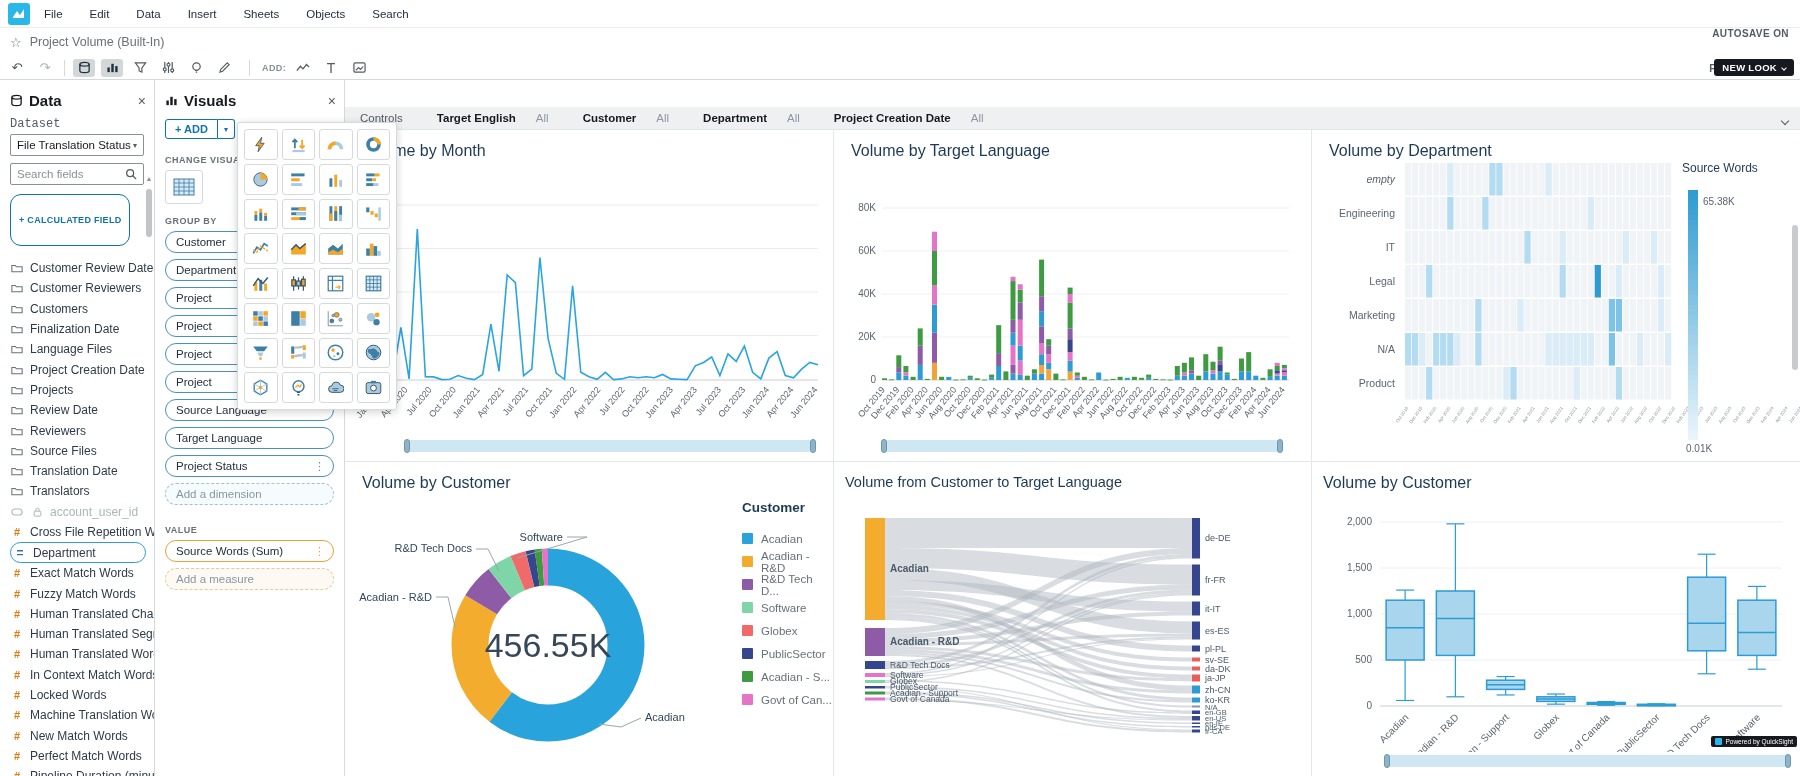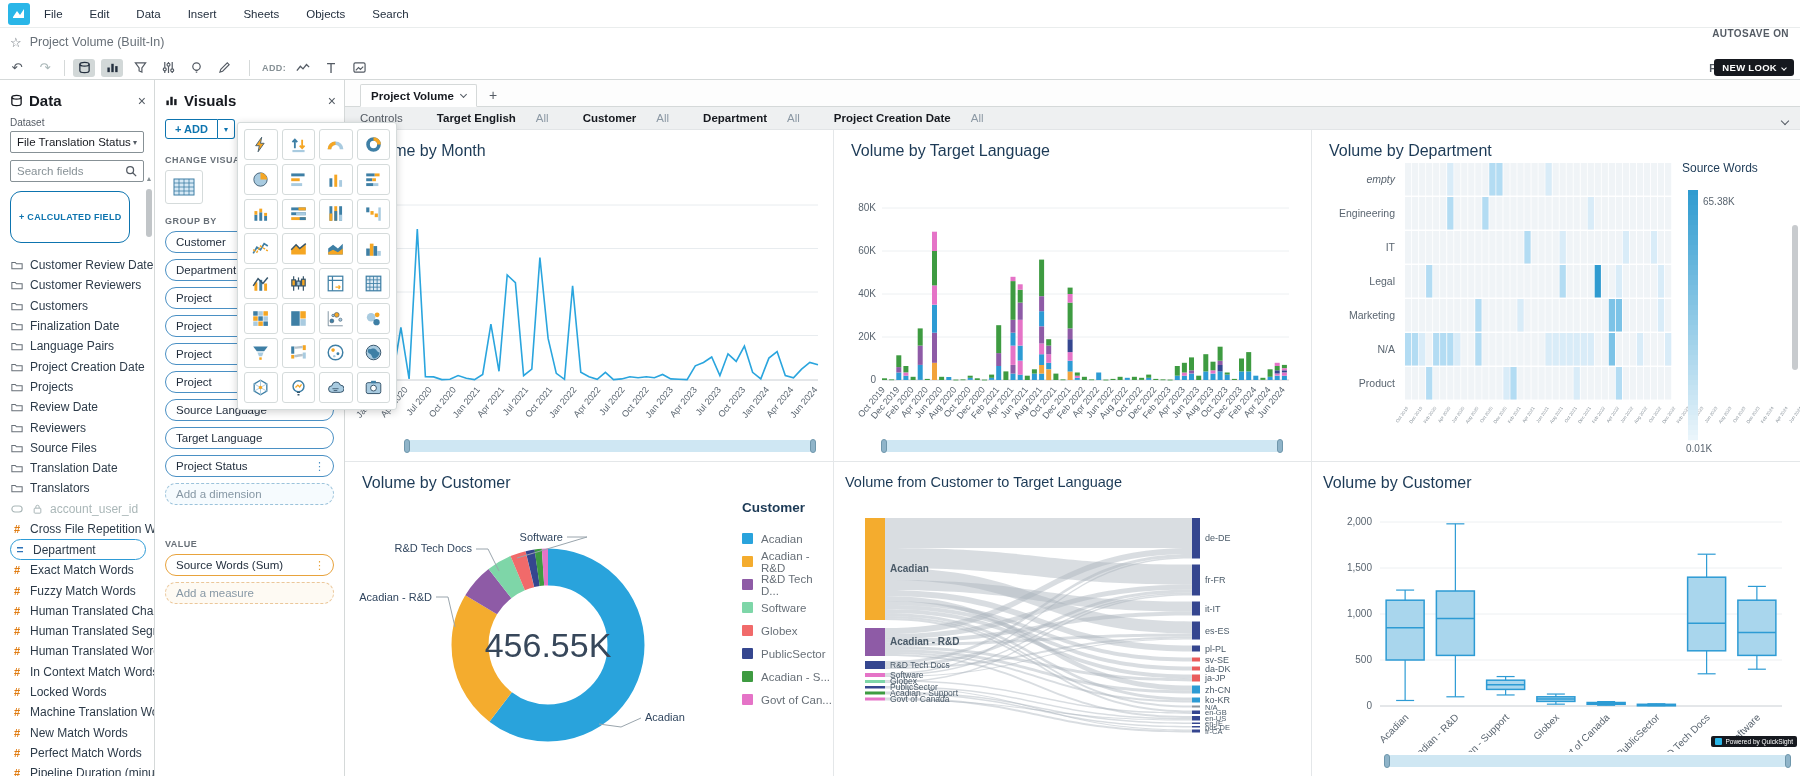--- a/index.html
+++ b/index.html
@@ -24,21 +24,21 @@
   .tb-icon.disabled { color:#aab7b8; }
   .tb-label { font-size:9px; font-weight:bold; color:#879196; letter-spacing:.4px; margin:0 6px 0 4px; }
   .newlook { position:absolute; right:6px; top:3px; background:#16191f; color:#fff; font-size:9.5px; font-weight:bold; letter-spacing:.3px; border-radius:3px; padding:3px 8px; display:flex; align-items:center; gap:5px; }
 
   
   .data-panel { position:absolute; left:0; top:80px; width:155px; height:696px; border-right:1px solid #d5d9d9; background:#fff; overflow:hidden; }
   .visuals-panel { position:absolute; left:155px; top:80px; width:190px; height:696px; border-right:1px solid #d5d9d9; background:#fff; }
   .panel-head { display:flex; align-items:center; padding:12px 8px 8px 10px; }
   .panel-title { font-size:15px; font-weight:bold; color:#16191f; margin-left:6px; flex:1; }
   .close-x { color:#545b64; font-size:14px; line-height:1; }
-  .small-label { font-size:10px; color:#545b64; padding:0 10px 3px 10px; }
+  .small-label { font-size:12px; color:#545b64; padding:0 10px 3px 10px;font-family:Liberation Mono, monospace; }
   .select-box, .search-box { margin:0 10px 7px 10px; border:1px solid #879196; border-radius:2px; height:22px; display:flex; align-items:center; padding:0 6px; font-size:11.5px; color:#16191f; }
   .search-box input { border:none; outline:none; flex:1; font-size:11.5px; color:#16191f; font-family:inherit; width:90px; }
   .search-box input::placeholder { color:#879196; }
   .calc-btn { margin:2px 10px 8px 10px; display:inline-flex; align-items:center; border:1px solid #0d74af; color:#0d74af; border-radius:11px; font-size:9px; font-weight:bold; letter-spacing:.3px; padding:20px 8px; }
   .field-list { padding:4px 0 0 10px; }
   .field-row { display:flex; align-items:center; height:20.3px; font-size:12px; color:#2d3b49; white-space:nowrap; }
   .field-row .ficon { width:14px; margin-right:6px; display:flex; justify-content:center; color:#687078; flex:none; }
   .field-row.locked { color:#aab7b8; }
   .hash { color:#e07b10; font-weight:bold; font-size:11px; }
   .dim-eq { color:#2e73b8; font-weight:bold; font-size:12px; }
@@ -247,21 +247,21 @@
             </svg>
           </span>
           <span>Finalization Date</span>
         </div>
         <div class="field-row">
           <span class="ficon">
             <svg width="12" height="10" viewBox="0 0 14 11">
               <path d="M1 2.5h4l1.3 1.5H13v6H1z" fill="none" stroke="#687078" stroke-width="1.2"></path>
             </svg>
           </span>
-          <span>Language Pairs</span>
+          <span>Language Files</span>
         </div>
         <div class="field-row">
           <span class="ficon">
             <svg width="12" height="10" viewBox="0 0 14 11">
               <path d="M1 2.5h4l1.3 1.5H13v6H1z" fill="none" stroke="#687078" stroke-width="1.2"></path>
             </svg>
           </span>
           <span>Project Creation Date</span>
         </div>
         <div class="field-row">
@@ -469,21 +469,21 @@
         </div>
         <div class="well">
           <span>Target Language</span>
         </div>
         <div class="well">
           <span>Project Status</span>
           <span class="dots">⋮</span>
         </div>
       </div>
     <div class="well placeholder">Add a dimension</div>
-    <div class="caps-label" style="margin-top:28px;">VALUE</div>
+    <div class="caps-label" style="margin-top:14px;">VALUE</div>
     <div id="value-wells">
         <div class="well value">
           <span>Source Words (Sum)</span>
           <span class="dots">⋮</span>
         </div>
       </div>
     <div class="well placeholder value">Add a measure</div>
   </div>
 
   <div class="picker" id="picker">
@@ -731,27 +731,20 @@
       <div class="ptile">
         <svg width="17" height="17" viewBox="0 0 14 14">
           <rect x="1" y="3" width="12" height="9" rx="1.5" fill="#a9cbe0" stroke="#37556b" stroke-width=".8"></rect>
           <circle cx="7" cy="7.5" r="2.4" fill="#fff" stroke="#37556b" stroke-width=".8"></circle>
           <rect x="5" y="1.5" width="4" height="2" fill="#3e7fa5"></rect>
         </svg>
       </div>
     </div>
 
   <div class="dashboard">
-    <div class="sheetbar">
-      <div class="sheet-tab">
-        <span>Project Volume</span>
-          <span class="chev" style="width:5px;height:5px;margin-bottom:2px;"></span>
-      </div>
-      <span class="tab-plus">+</span>
-    </div>
     <div class="controlsbar">
       <span class="controls-label">Controls</span>
       <span id="filters" style="display:flex;">
           <span class="filter-item">
             <span class="filter-name">Target English</span>
             <span class="filter-val">All</span>
           </span>
           <span class="filter-item">
             <span class="filter-name">Customer</span>
             <span class="filter-val">All</span>

